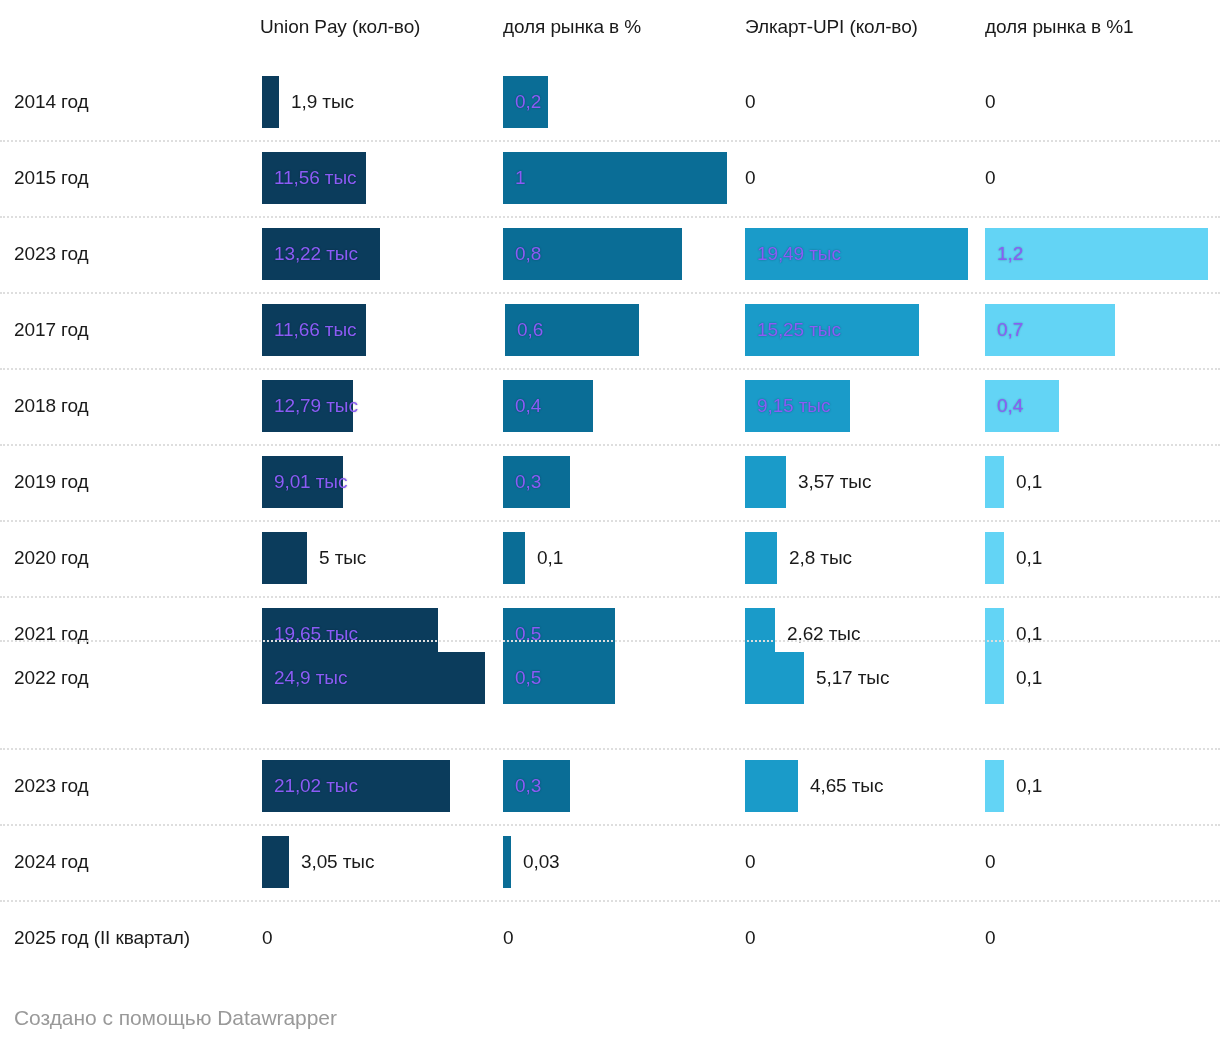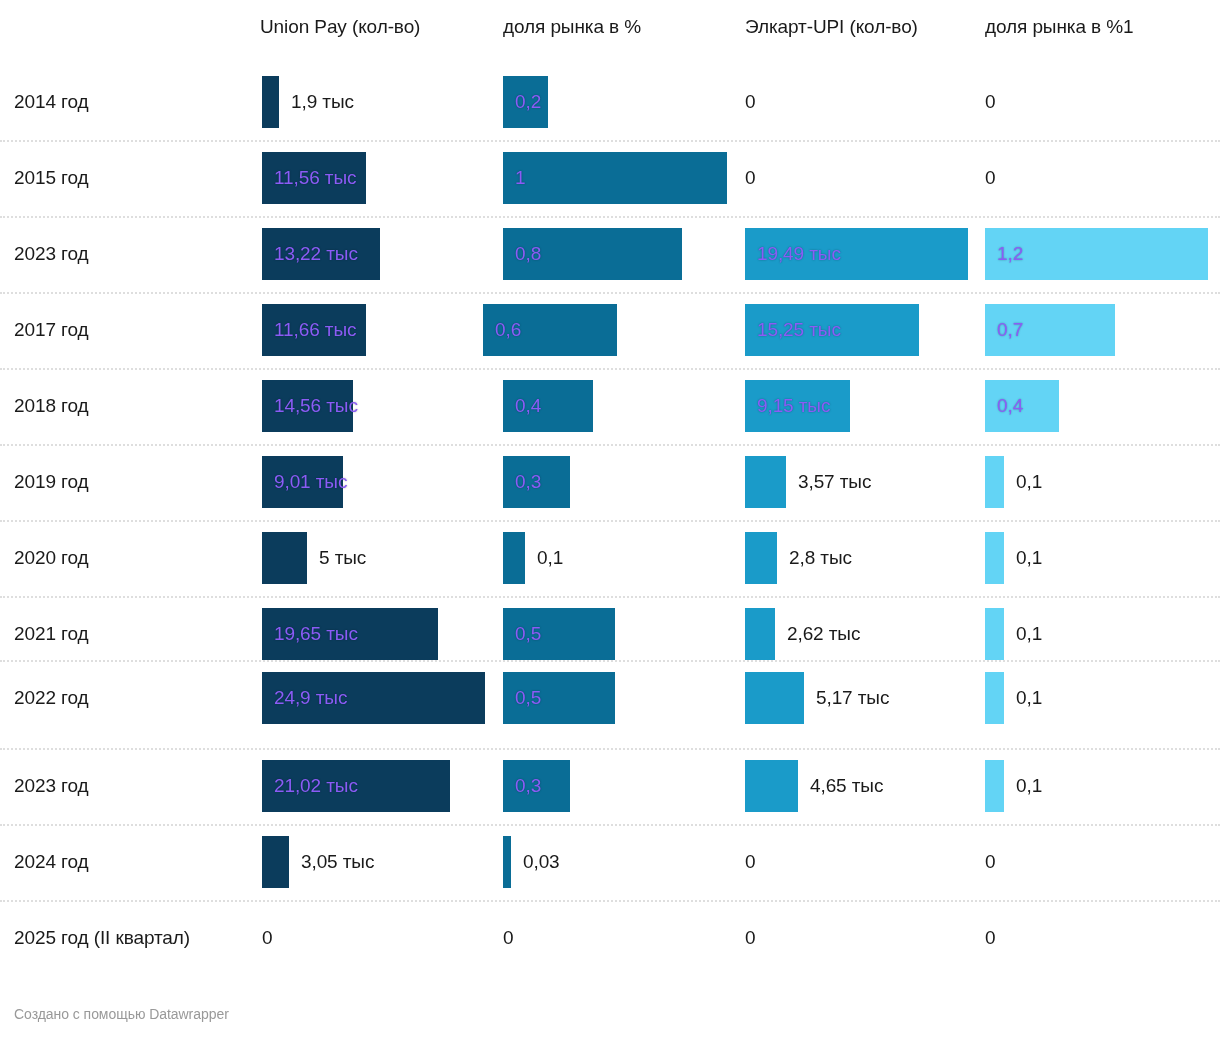--- a/index.html
+++ b/index.html
@@ -101,21 +101,21 @@
   }
   .val.zero {
     color: #1a1a1a;
   }
 
   
   .footer {
     position: absolute;
     left: 14px;
     top: 1006px;
-    font-size: 14px;
+    font-size: 21px;
     color: #999999;
     letter-spacing: -0.05px;
   }
 </style>
 </head>
 <body>
 
 <div id="chart">
 
   <div class="thead">
@@ -181,39 +181,39 @@
           <div class="val inside" style="left: 12px;">1,2</div>
         </div>
       </div>
       <div class="row" style="top: 292px;">
         <div class="row-sep"></div>
         <div class="rowlabel">2017 год</div>
         <div class="cell" style="left: 262px; width: 343px;">
           <div class="bar" style="width: 104px; background: rgb(11, 60, 92);"></div>
           <div class="val inside" style="left: 12px;">11,66 тыс</div>
         </div>
-        <div class="cell" style="left: 483px; width: 344px; padding-left: 20px;">
+        <div class="cell" style="left: 505px; width: 344px; padding-left: 20px;">
           <div class="bar" style="width: 134px; background: rgb(10, 109, 150);"></div>
           <div class="val inside" style="left: 12px;">0,6</div>
         </div>
         <div class="cell" style="left: 745px; width: 343px;">
           <div class="bar" style="width: 174px; background: rgb(26, 155, 201);"></div>
           <div class="val inside" style="left: 12px;">15,25 тыс</div>
         </div>
         <div class="cell" style="left: 985px; width: 343px;">
           <div class="bar" style="width: 130px; background: rgb(99, 212, 245);"></div>
           <div class="val inside" style="left: 12px;">0,7</div>
         </div>
       </div>
       <div class="row" style="top: 368px;">
         <div class="row-sep"></div>
         <div class="rowlabel">2018 год</div>
         <div class="cell" style="left: 262px; width: 343px;">
           <div class="bar" style="width: 91px; background: rgb(11, 60, 92);"></div>
-          <div class="val inside" style="left: 12px;">14,56 тыс</div>
+          <div class="val inside" style="left: 12px;">12,79 тыс</div>
         </div>
         <div class="cell" style="left: 503px; width: 344px;">
           <div class="bar" style="width: 90px; background: rgb(10, 109, 150);"></div>
           <div class="val inside" style="left: 12px;">0,4</div>
         </div>
         <div class="cell" style="left: 745px; width: 343px;">
           <div class="bar" style="width: 105px; background: rgb(26, 155, 201);"></div>
           <div class="val inside" style="left: 12px;">9,15 тыс</div>
         </div>
         <div class="cell" style="left: 985px; width: 343px;">
@@ -274,21 +274,21 @@
         </div>
         <div class="cell" style="left: 745px; width: 343px;">
           <div class="bar" style="width: 30px; background: rgb(26, 155, 201);"></div>
           <div class="val outside" style="left: 42px;">2,62 тыс</div>
         </div>
         <div class="cell" style="left: 985px; width: 343px;">
           <div class="bar" style="width: 19px; background: rgb(99, 212, 245);"></div>
           <div class="val outside" style="left: 31px;">0,1</div>
         </div>
       </div>
-      <div class="row" style="top: 660px;">
+      <div class="row" style="top: 640px;">
         <div class="row-sep"></div>
         <div class="rowlabel">2022 год</div>
         <div class="cell" style="left: 262px; width: 343px;">
           <div class="bar" style="width: 223px; background: rgb(11, 60, 92);"></div>
           <div class="val inside" style="left: 12px;">24,9 тыс</div>
         </div>
         <div class="cell" style="left: 503px; width: 344px;">
           <div class="bar" style="width: 112px; background: rgb(10, 109, 150);"></div>
           <div class="val inside" style="left: 12px;">0,5</div>
         </div>

